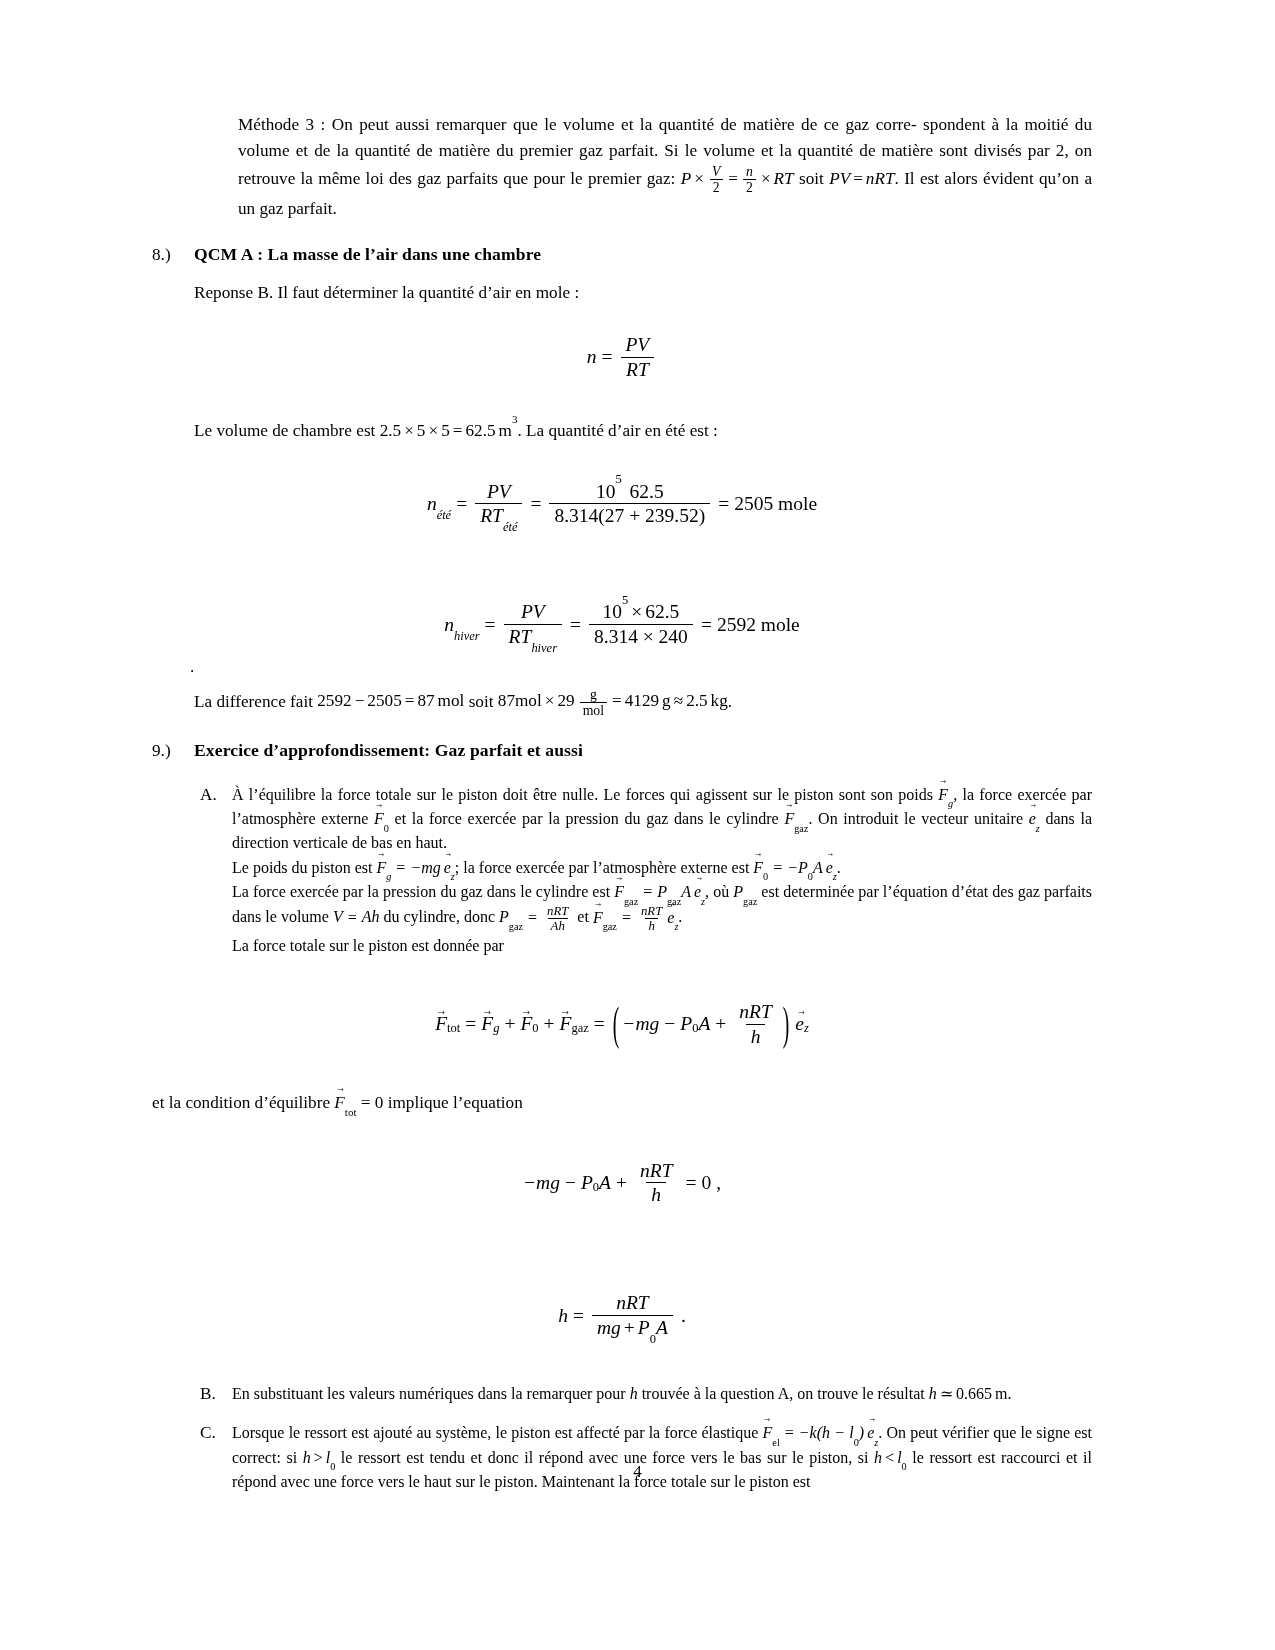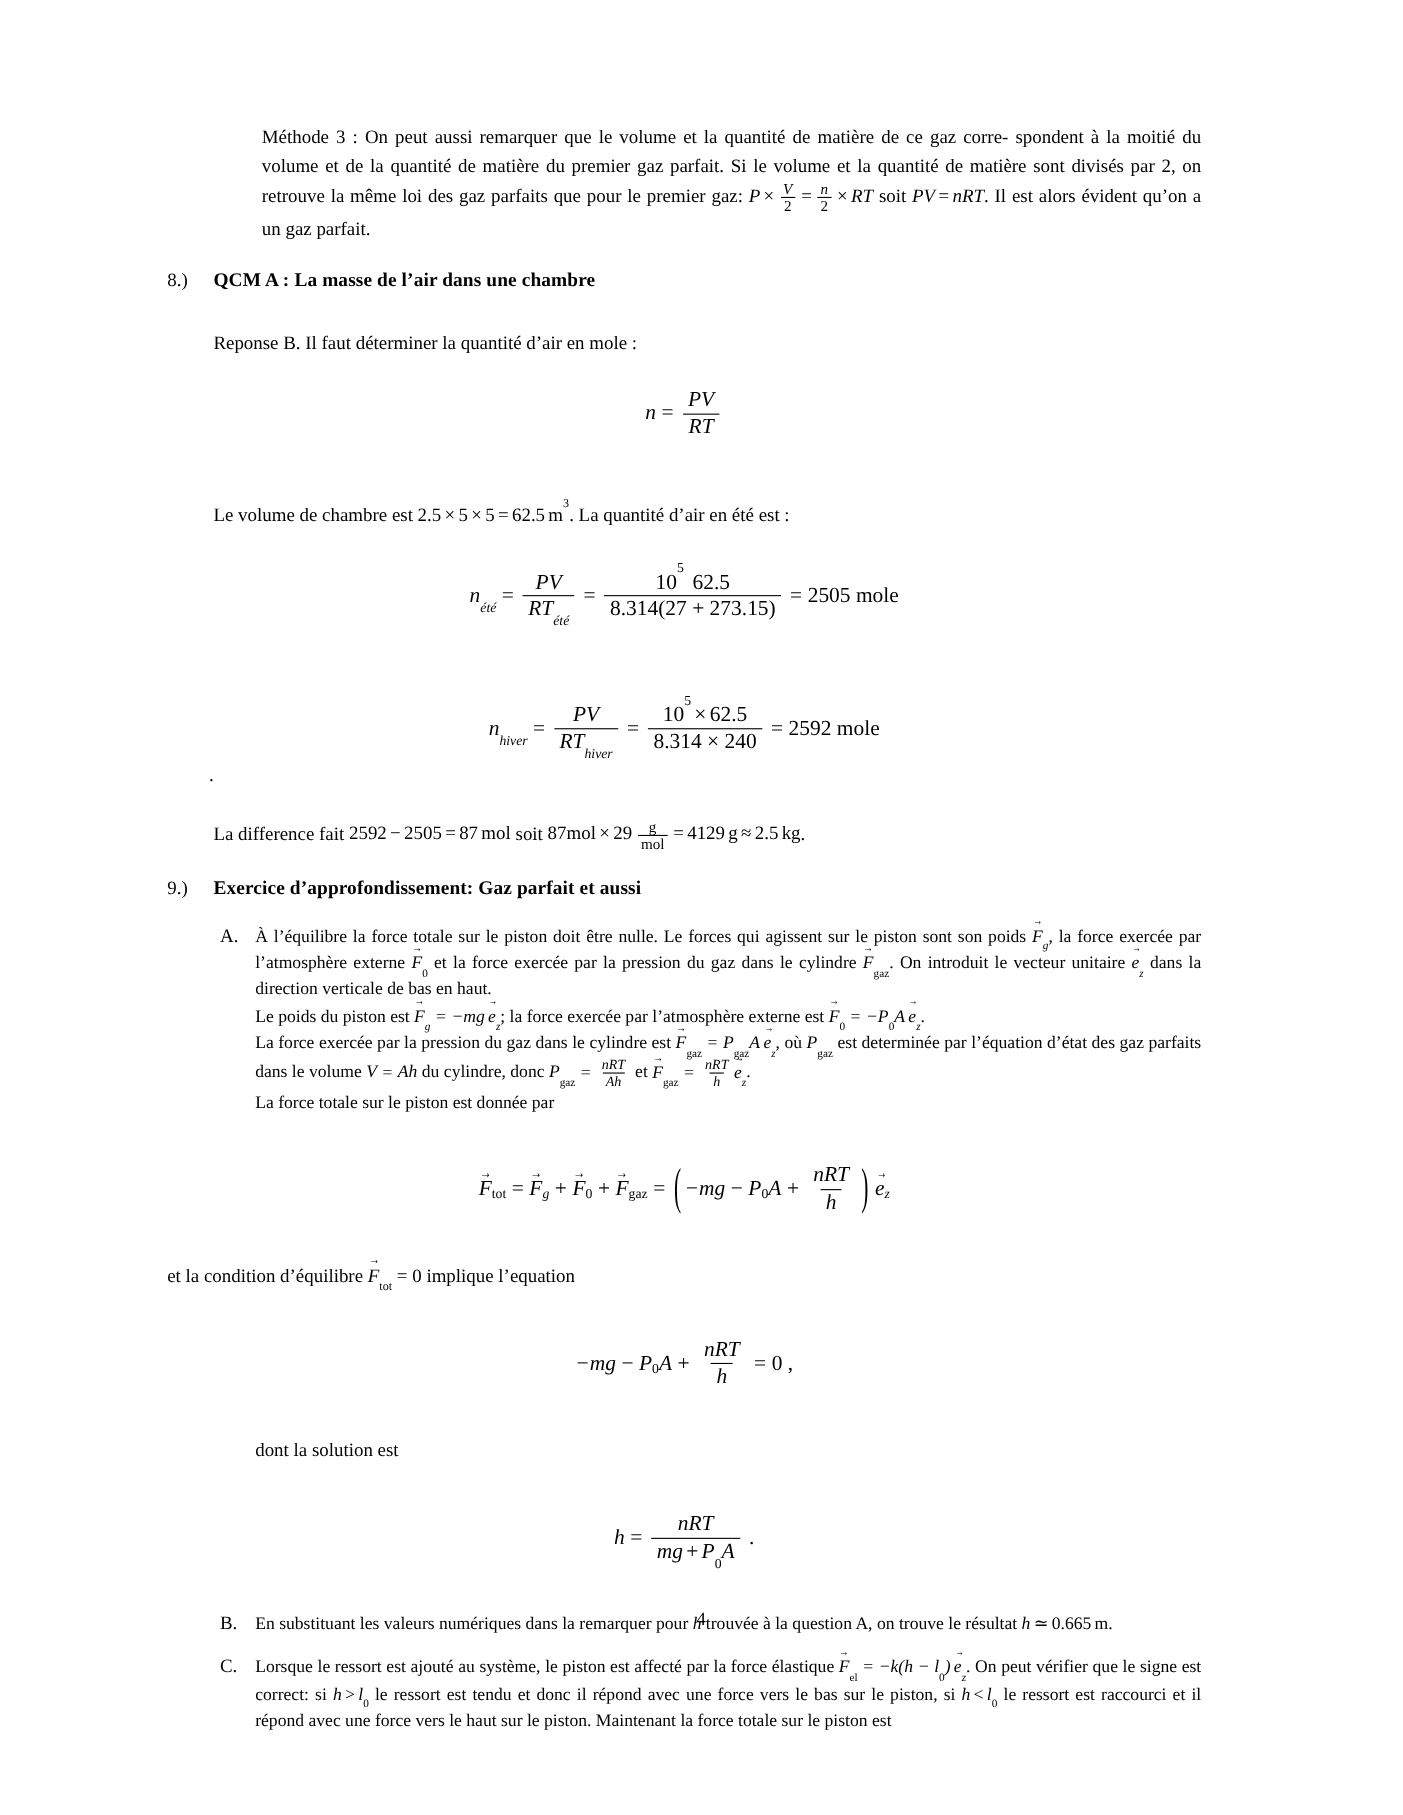--- a/index.html
+++ b/index.html
@@ -24,21 +24,21 @@
   }
 
   
   .para {
     font-size: 17.2px;
     line-height: 1.52;
     text-align: justify;
     text-justify: inter-word;
     margin: 0;
   }
-  .para.indent-1 { margin-left: 42px; margin-top: 19px; }
+  .para.indent-1 { margin-left: 42px; }
   .para.indent-2 { }
 
   .gap-s  { height: 9px; }
   .gap-m  { height: 15px; }
   .gap-l  { height: 22px; }
   .gap-xl { height: 28px; }
 
   
   .section {
     display: flex;
@@ -233,21 +233,21 @@
     <div class="gap-xl"></div>
     <div class="gap-s"></div>
 
     <div class="display">
       <span class="math">
         <span><span>n</span><sub>été</sub></span><span class="op">=</span><span class="frac">
             <span class="numer">PV</span>
             <span class="denom"><span>RT</span><sub>été</sub></span>
           </span><span class="op">=</span><span class="frac">
             <span class="numer mathup"><span>10</span><sup>5</sup><span class="thin"></span>&nbsp;<span>62.5</span></span>
-            <span class="denom mathup">8.314(27 + 273.15)</span>
+            <span class="denom mathup">8.314(27 + 239.52)</span>
           </span><span class="op">=</span><span class="mathup">2505</span>&nbsp;<span class="mathup">mole</span>
       </span>
     </div>
 
     <div class="gap-xl"></div>
     <div class="gap-s"></div>
 
 
     <div class="gap-xl"></div>
     <div class="gap-s"></div>
@@ -370,21 +370,20 @@
           </span>
           <span class="op">=</span>
           <span class="mathup">0</span>
           <span class="mathup" style="padding-left:5px">,</span>
       </span>
     </div>
 
     <div class="gap-xl"></div>
     <div class="gap-m"></div>
 
-    <div class="para" style="margin-left:80px">dont la solution est</div>
 
     <div class="gap-xl"></div>
     <div class="gap-m"></div>
 
     <div class="display">
       <span class="math">
         <span>h</span>
           <span class="op">=</span>
           <span class="frac">
             <span class="numer">nRT</span>

